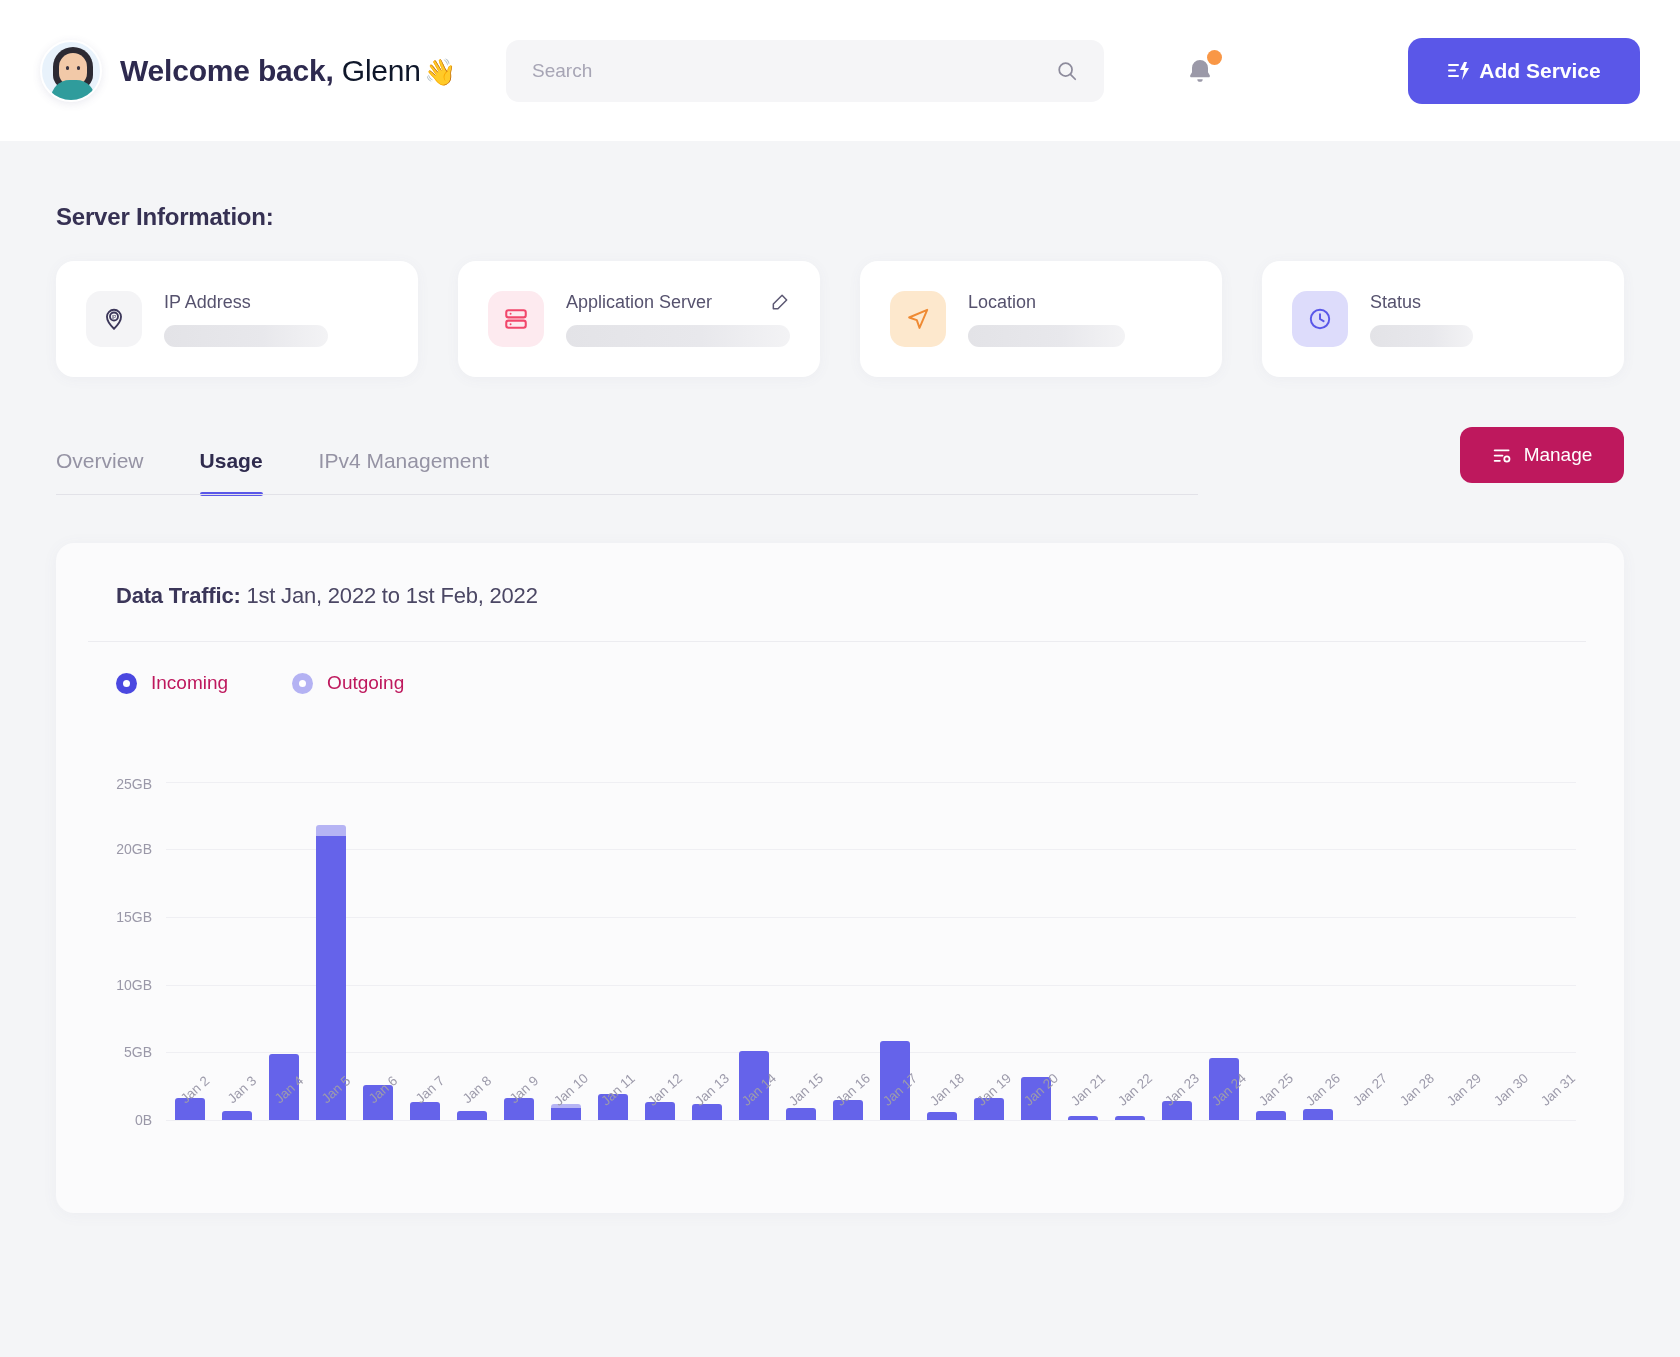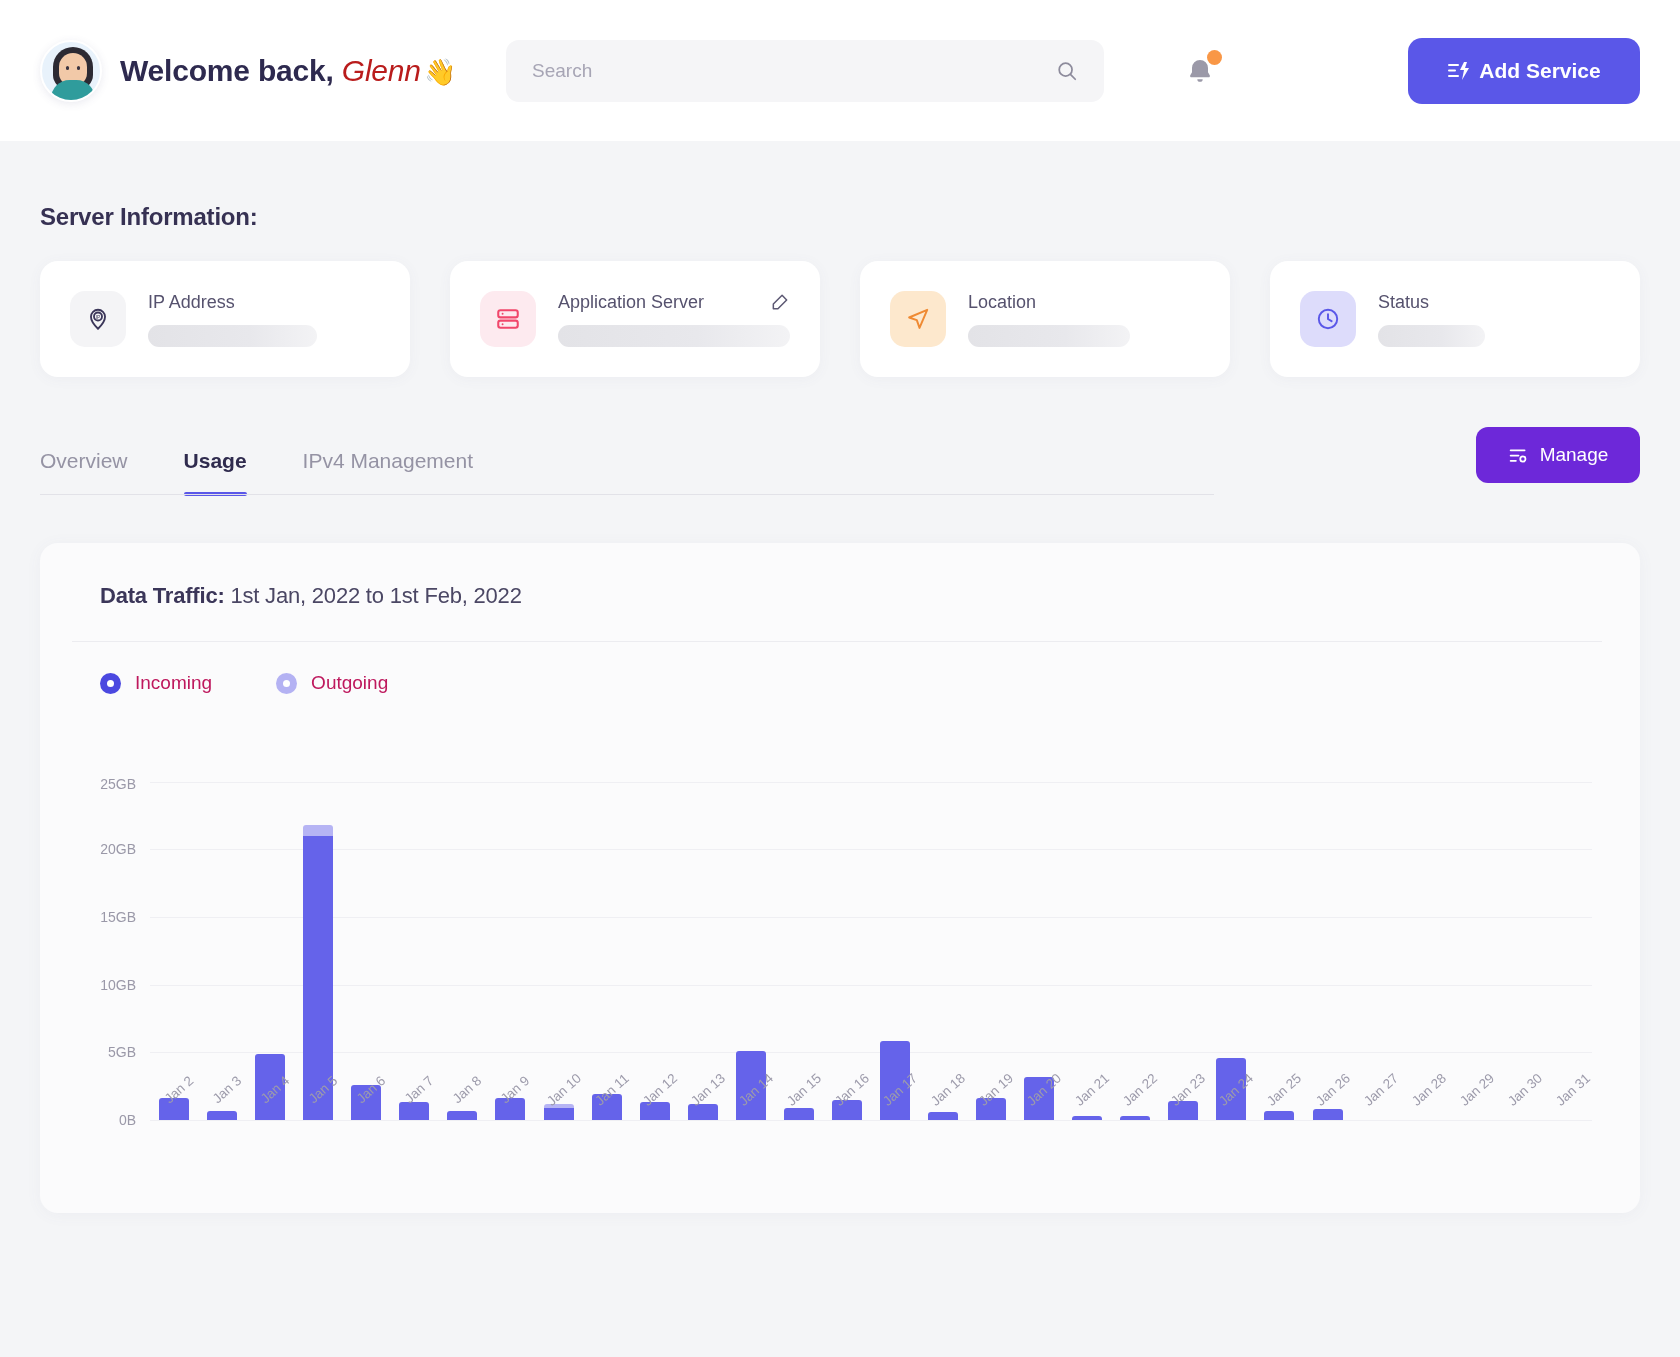--- a/index.html
+++ b/index.html
@@ -38,21 +38,21 @@
   .avatar .eyeR { left: 35px; }
   .avatar .body {
     position: absolute; left: 9px; bottom: -4px; width: 44px; height: 24px;
     background: #2f9c9c; border-radius: 20px 20px 6px 6px;
   }
   .avatar .neck {
     position: absolute; left: 25px; top: 40px; width: 12px; height: 10px; background: #e8b894;
   }
   .welcome-text { font-size: 30px; letter-spacing: -0.2px; white-space: nowrap; }
   .welcome-text .bold { font-weight: bold; color: #2e2a4f; }
-  .welcome-text .light { font-weight: normal; color: #b91c1c; font-style: italic; }
+  .welcome-text .light { font-weight: normal; color: #0f172a; }
   .wave { font-size: 26px; margin-left: 4px; }
 
   .search-wrap {
     position: absolute; left: 506px; top: 40px; width: 598px; height: 62px;
     background: #f5f5f7; border-radius: 13px; display: flex; align-items: center;
     padding: 0 26px;
   }
   .search-input {
     flex: 1; border: none; background: transparent; outline: none;
     font-family: "Liberation Sans", sans-serif; font-size: 19px; color: #43405a;
@@ -68,21 +68,21 @@
 
   .add-service-btn {
     position: absolute; right: 40px; top: 38px; width: 232px; height: 66px;
     background: #5a57e8; border-radius: 14px; border: none; color: #fff;
     display: flex; align-items: center; justify-content: center; gap: 8px;
     font-size: 21px; font-weight: bold; cursor: pointer;
     font-family: "Liberation Sans", sans-serif;
   }
 
   
-  .content { padding: 0 40px; }
+  .content { padding: 0 56px; }
   .section-title {
     font-size: 24px; font-weight: bold; color: #363153;
     margin-top: 62px; margin-bottom: 30px; letter-spacing: -0.2px;
   }
 
   .cards-row { display: flex; gap: 40px; }
   .info-card {
     flex: 1; height: 116px; background: #ffffff; border-radius: 18px;
     display: flex; align-items: center; padding: 0 30px; gap: 22px;
     box-shadow: 0 2px 14px rgba(100,100,140,0.05);
@@ -114,21 +114,21 @@
     font-size: 21px; color: #9593a4; padding-bottom: 22px; cursor: pointer;
     position: relative; background: none; border: none;
     font-family: "Liberation Sans", sans-serif;
   }
   .tab.active { color: #2f2b4e; font-weight: bold; }
   .tab.active::after {
     content: ""; position: absolute; left: 0; right: 0; bottom: -1px;
     height: 4px; border-radius: 2px; background: #5a57e8;
   }
   .manage-btn {
-    width: 164px; height: 56px; background: #6d28d9; border: none; border-radius: 12px;
+    width: 164px; height: 56px; background: #be185d; border: none; border-radius: 12px;
     color: #fff; font-size: 19px; display: flex; align-items: center;
     justify-content: center; gap: 11px; cursor: pointer; margin-bottom: 12px;
     font-family: "Liberation Sans", sans-serif;
   }
 
   
   .chart-panel {
     margin-top: 48px; background: #fbfbfc; border-radius: 18px;
     padding: 40px 38px 26px 32px; box-shadow: 0 2px 16px rgba(100,100,140,0.05);
     height: 670px;

